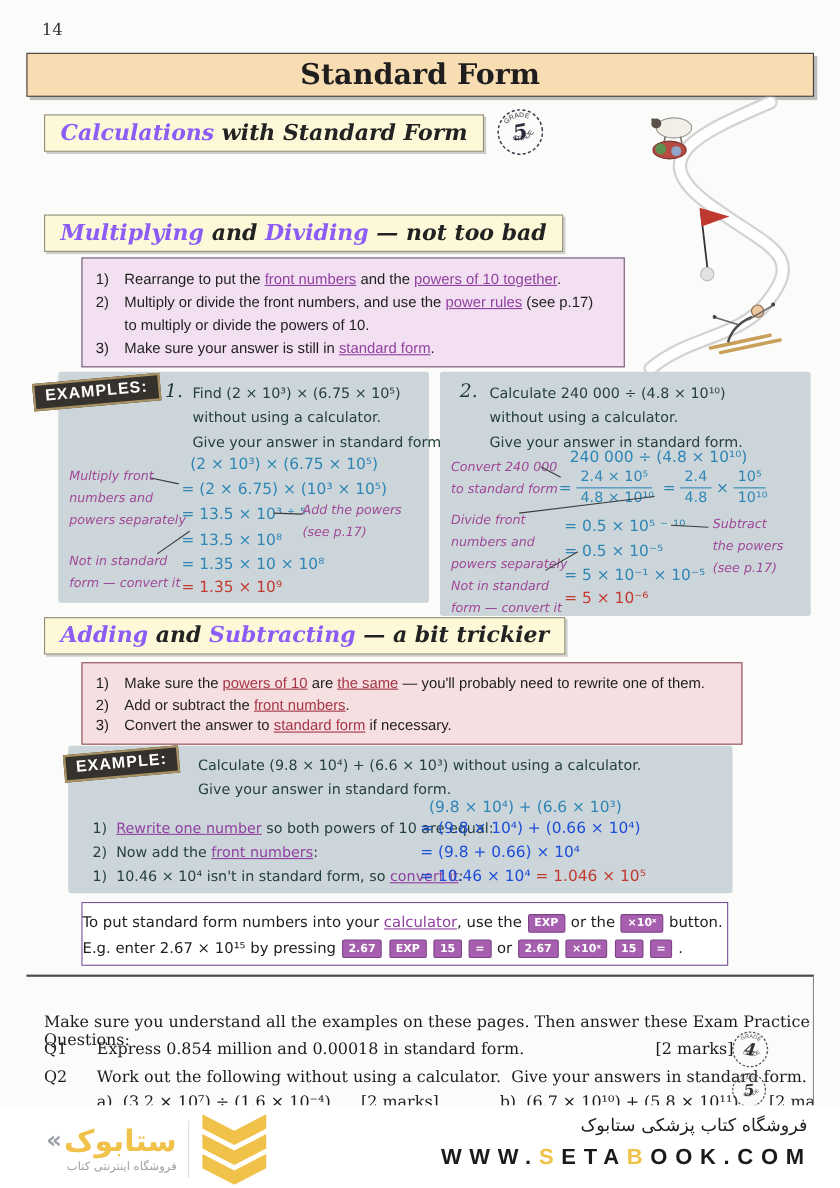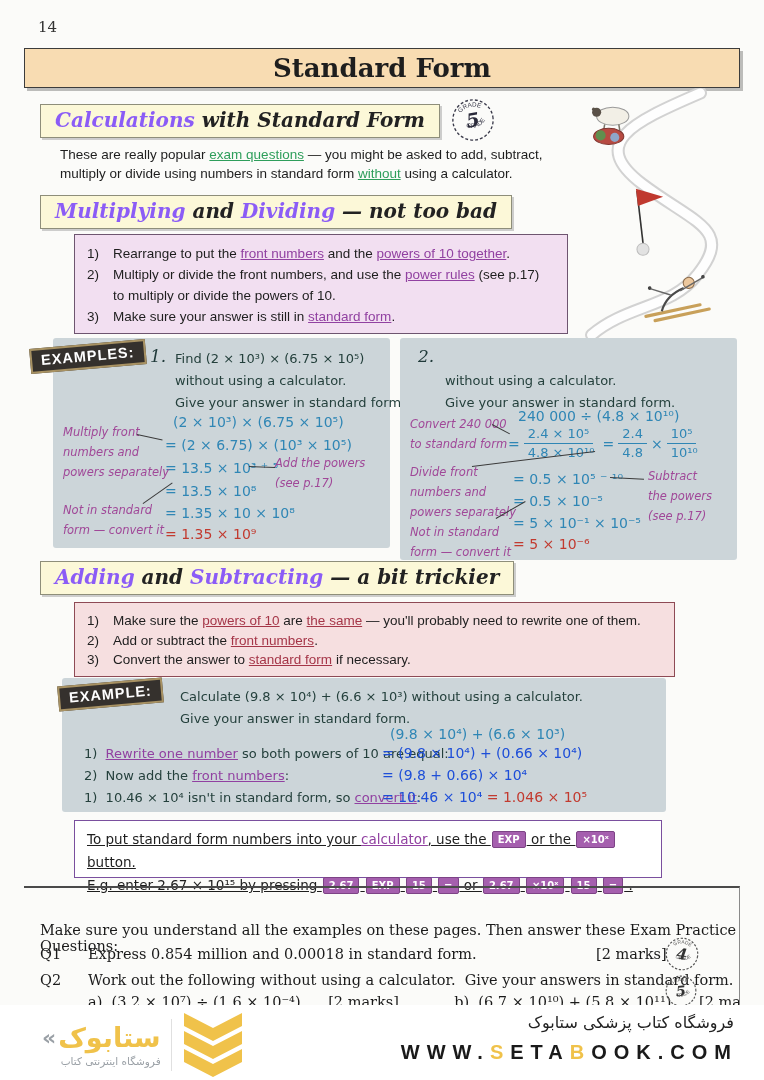--- a/index.html
+++ b/index.html
@@ -58,23 +58,23 @@
   .frac-line{position:absolute;display:flex;align-items:center;color:#2f86b5;font-size:14px;}
   .frac{display:inline-flex;flex-direction:column;align-items:flex-start;margin:0 4px;
         font-size:13px;line-height:16px;}
   .frac .num{padding:0 4px 1px;border-bottom:1.3px solid #2f86b5;}
   .frac .den{padding:1px 4px 0;}
   
   .ex3-left{position:absolute;font-size:13px;color:#24403c;white-space:pre;}
   .ex3-right{position:absolute;font-size:14px;white-space:pre;}
   
   .calc-box{position:absolute;left:74px;top:820px;width:588px;height:58px;background:#fff;
-            border:1.5px solid #7a4f9e;box-sizing:border-box;padding:7px 12px;
+            border:1.5px solid #7a4f9e;box-sizing:border-box;padding:7px 0;
             font-size:13.5px;line-height:23px;color:#1e1e1e;
-            font-family:"DejaVu Sans",sans-serif;text-decoration:underline;}
+            font-family:"DejaVu Sans",sans-serif;}
   
   .bottom{position:absolute;left:24px;top:886px;width:716px;height:119px;
           border-top:2px solid #4a4a4a;border-right:1.5px solid #8a8a8a;
           box-sizing:border-box;overflow:hidden;font-family:"DejaVu Serif",serif;}
   .bottom-heading{position:absolute;left:16px;top:6px;font-weight:bold;font-style:italic;
                   font-size:20px;color:#111;}
   .bottom-para{position:absolute;left:16px;top:34px;font-size:14.5px;color:#1a1a1a;}
   .q-label{position:absolute;font-size:14.5px;color:#1a1a1a;}
   .q-text{position:absolute;font-size:14.5px;color:#1a1a1a;white-space:pre;}
   .q-marks{position:absolute;font-size:14.5px;color:#1a1a1a;}
@@ -140,22 +140,20 @@
       <rect x="8" y="40" width="58" height="3.2" rx="1.5" fill="#c8a05a"></rect>
       <path d="M 18,34 C 24,22 34,18 44,16" fill="none" stroke="#4a4a4a" stroke-width="2.2"></path>
       <circle cx="50" cy="12" r="5.5" fill="#ecc79d" stroke="#8a6a4a" stroke-width="1"></circle>
       <path d="M 30,20 L 12,10" stroke="#666" stroke-width="1.4"></path>
       <path d="M 40,18 L 64,10" stroke="#666" stroke-width="1.4"></path>
       <circle cx="11" cy="9" r="1.8" fill="#444"></circle>
       <circle cx="65" cy="9" r="1.8" fill="#444"></circle>
     </g>
   </svg>
 
-  <div class="intro"><span class="sg-plain">These are really popular </span><span class="sg-ug">exam questions</span><span class="sg-plain"> — you might be asked to add, subtract,
-multiply or divide using numbers in standard form </span><span class="sg-ug">without</span><span class="sg-plain"> using a calculator.</span></div>
 
   <div class="section-heading" style="left:40px;top:195px;"><span class="sg-accent">Multiplying</span><span class="sg-plain"> and </span><span class="sg-accent">Dividing</span><span class="sg-plain"> — not too bad</span></div>
 
   <div class="steps-box purple" style="left:74px;top:234px;width:494px;">
     <div class="step">
       <span class="step-num">1)</span>
       <span class="step-text"><span class="sg-plain">Rearrange to put the </span><span class="sg-up">front numbers</span><span class="sg-plain"> and the </span><span class="sg-up">powers of 10 together</span><span class="sg-plain">.</span></span>
     </div>
     <div class="step">
       <span class="step-num">2)</span>
@@ -188,20 +186,21 @@
 form — convert it</div>
     <div class="ann" style="left:222px;top:115px;">Add the powers
 (see p.17)</div>
     <div class="conn" style="left:84px;top:96px;width:26px;transform:rotate(12deg);"></div>
     <div class="conn" style="left:196px;top:128px;width:26px;transform:rotate(2deg);"></div>
     <div class="conn" style="left:90px;top:165px;width:36px;transform:rotate(-35deg);"></div>
   </div>
 
   <div class="exbox" style="left:400px;top:338px;width:337px;height:222px;">
     <div class="ex-num" style="left:18px;top:8px;">2.</div>
+    <div class="prob" style="left:45px;top:10px;">Calculate 240 000 ÷ (4.8 × 10¹⁰)</div>
     <div class="prob" style="left:45px;top:32px;">without using a calculator.</div>
     <div class="prob" style="left:45px;top:54px;">Give your answer in standard form.</div>
     <div class="eq" style="left:118px;top:70px;">240 000 ÷ (4.8 × 10¹⁰)</div>
     <div class="frac-line" style="left:108px;top:88px;">
       <span>=</span>
       <span class="frac">
         <span class="num">2.4 × 10⁵</span>
         <span class="den">4.8 × 10¹⁰</span>
       </span>
       <span>=</span>

